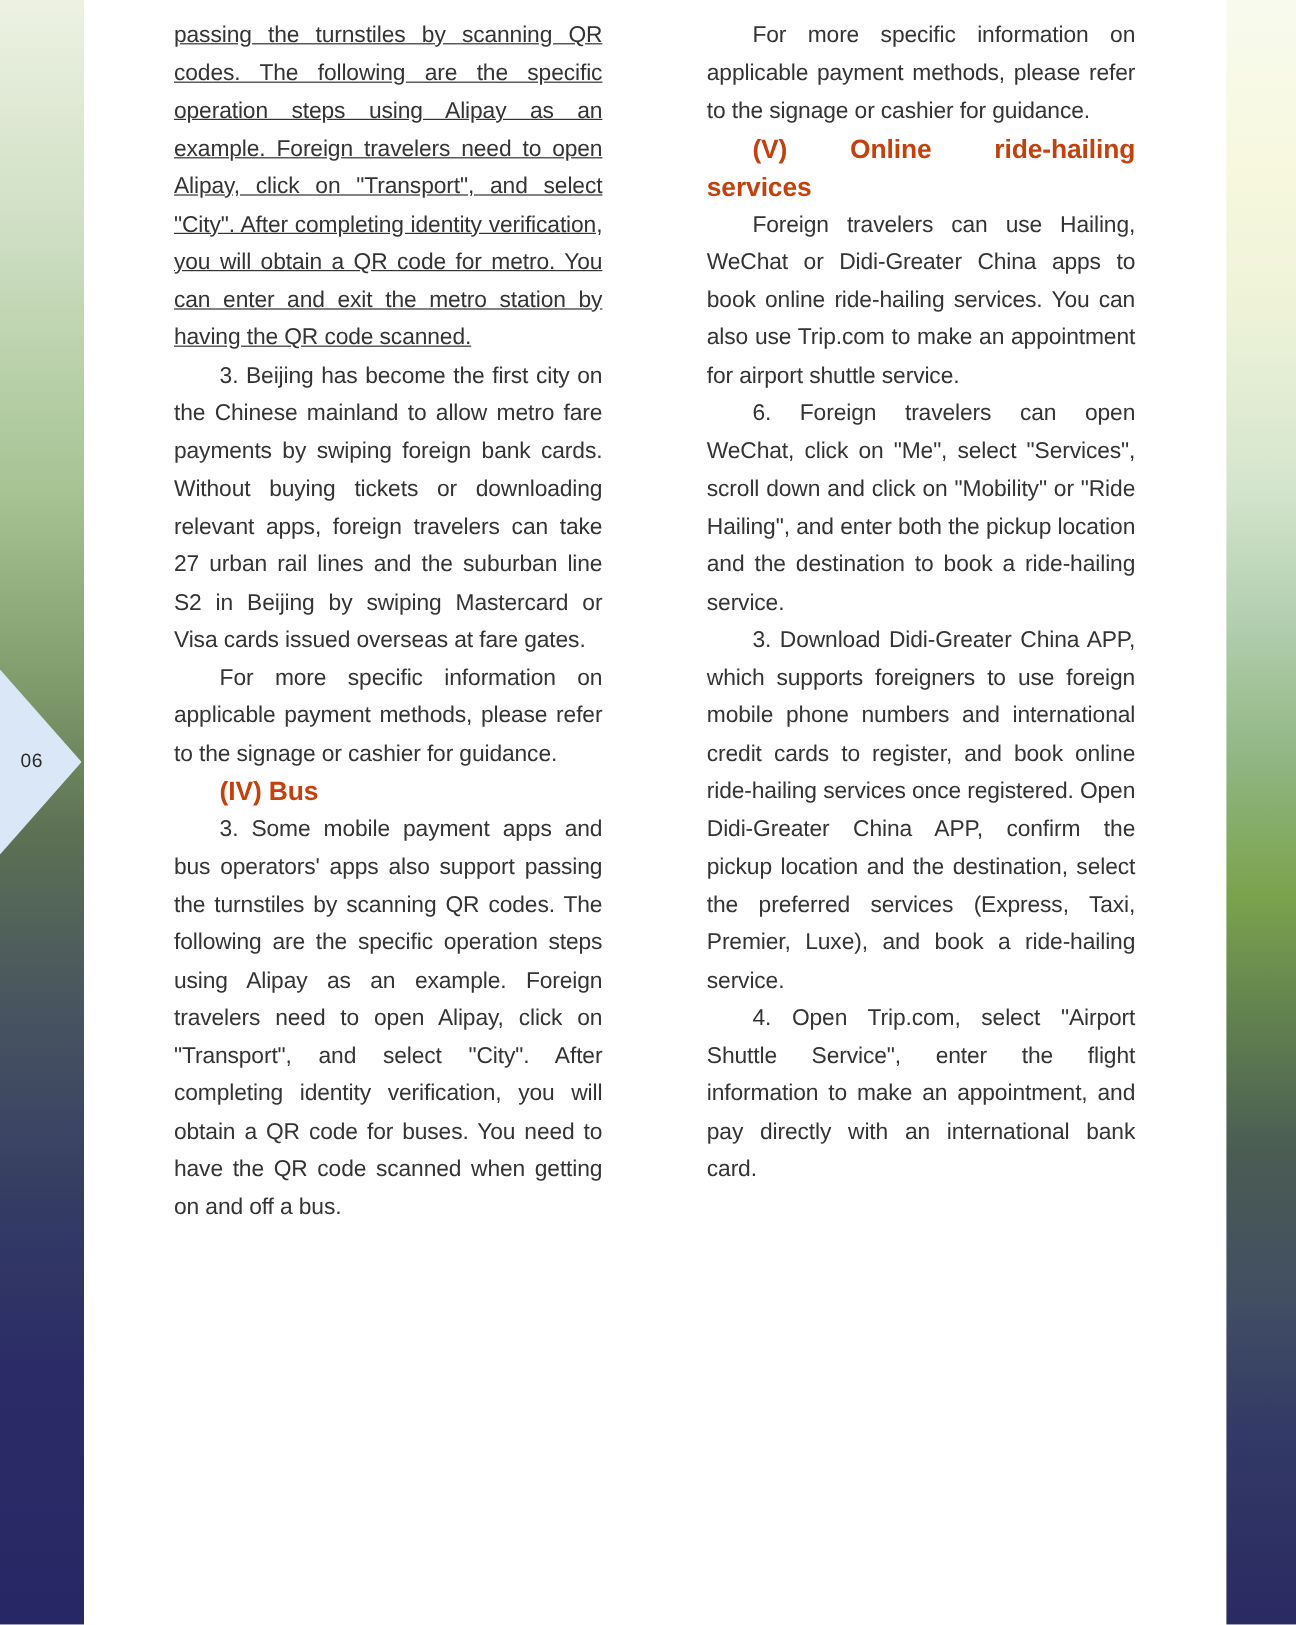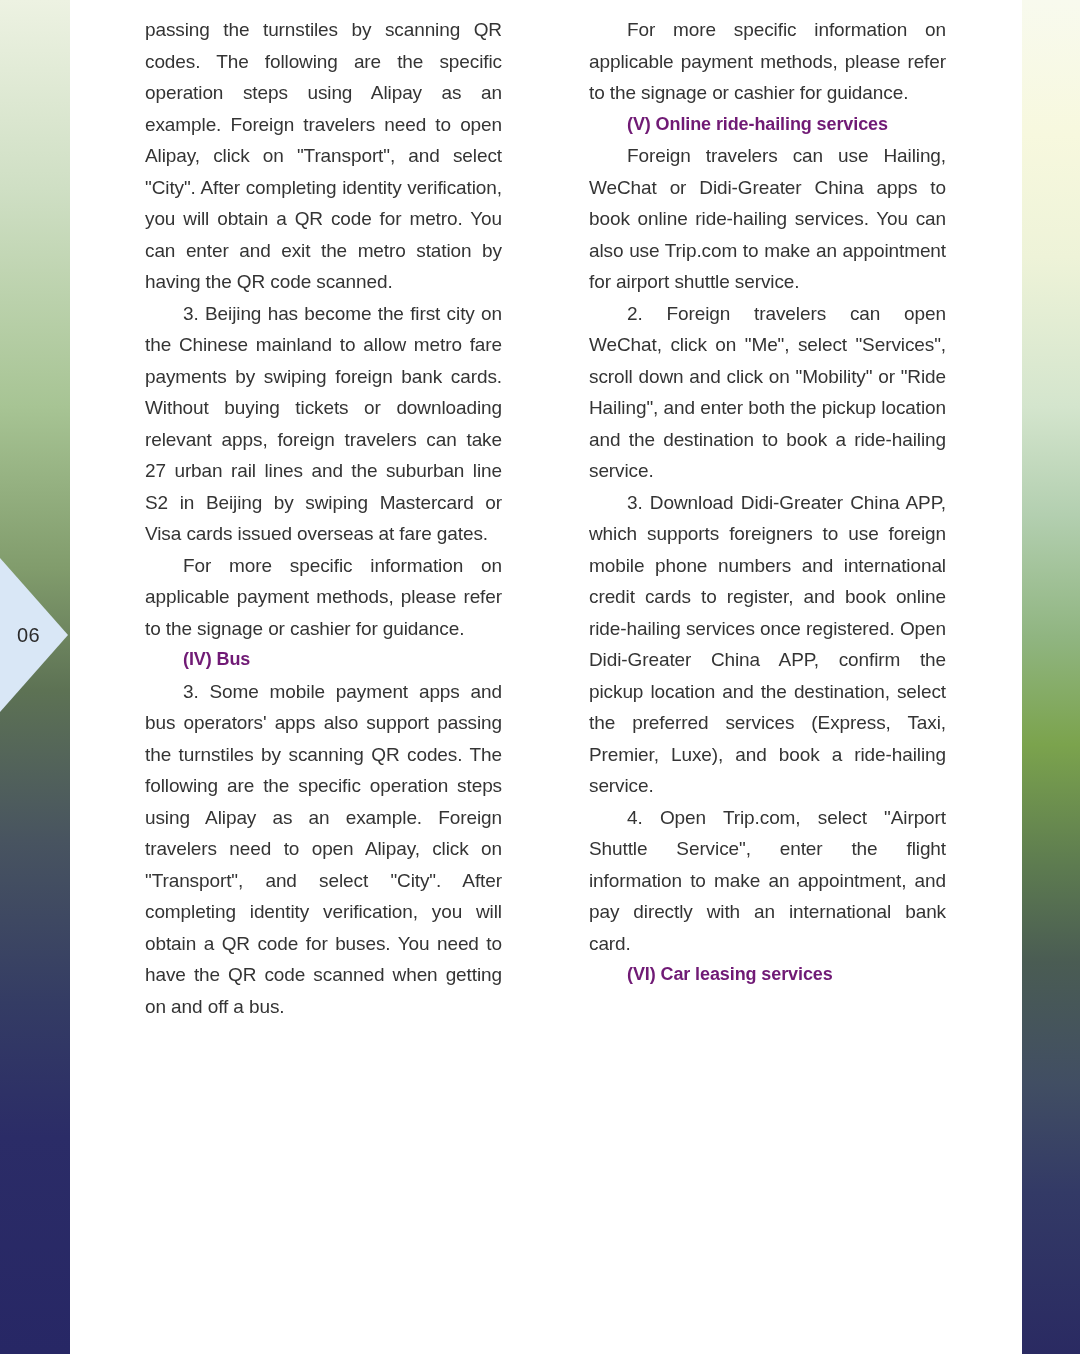--- a/index.html
+++ b/index.html
@@ -27,35 +27,35 @@
   }
   
   #page-tab{
     position:absolute;left:0;top:558px;width:68px;height:154px;
     background:#d9e7f6;
     clip-path:polygon(0 0,100% 50%,0 100%);
     display:flex;align-items:center;
   }
   #page-num{
     padding-left:17px;
-    font-size:20px;color:#2b2b2b;letter-spacing:0.5px;
+    font-size:16px;color:#2b2b2b;letter-spacing:0.5px;
   }
   
   .col{
     position:absolute;top:14px;width:357px;
     font-size:19px;line-height:31.5px;color:#343434;
     text-align:justify;letter-spacing:-0.1px;
   }
   #col-left{left:145px;}
   #col-right{left:589px;}
   .col p{margin:0;text-indent:38px;}
-  .col p.noindent{text-indent:0;}
+  .col p.noindent{text-indent:0;text-decoration:underline;}
   .col h3{
     margin:0;text-indent:38px;
-    font-size:18px;line-height:31.5px;font-weight:700;color:#701a75;
+    font-size:22px;line-height:31.5px;font-weight:700;color:#c2410c;
   }
 </style>
 </head>
 <body>
 
 <div id="page">
 
   <div id="edge-left" class="edge"></div>
   <div id="edge-right" class="edge"></div>
 
@@ -68,19 +68,18 @@
     <p>3. Beijing has become the first city on the Chinese mainland to allow metro fare payments by swiping foreign bank cards. Without buying tickets or downloading relevant apps, foreign travelers can take 27 urban rail lines and the suburban line S2 in Beijing by swiping Mastercard or Visa cards issued overseas at fare gates.</p>
     <p>For more specific information on applicable payment methods, please refer to the signage or cashier for guidance.</p>
     <h3>(IV) Bus</h3>
     <p>3. Some mobile payment apps and bus operators' apps also support passing the turnstiles by scanning QR codes. The following are the specific operation steps using Alipay as an example. Foreign travelers need to open Alipay, click on "Transport", and select "City". After completing identity verification, you will obtain a QR code for buses. You need to have the QR code scanned when getting on and off a bus.</p>
   </div>
 
   <div id="col-right" class="col">
     <p>For more specific information on applicable payment methods, please refer to the signage or cashier for guidance.</p>
     <h3>(V) Online ride-hailing services</h3>
     <p>Foreign travelers can use Hailing, WeChat or Didi-Greater China apps to book online ride-hailing services. You can also use Trip.com to make an appointment for airport shuttle service.</p>
-    <p>2. Foreign travelers can open WeChat, click on "Me", select "Services", scroll down and click on "Mobility" or "Ride Hailing", and enter both the pickup location and the destination to book a ride-hailing service.</p>
+    <p>6. Foreign travelers can open WeChat, click on "Me", select "Services", scroll down and click on "Mobility" or "Ride Hailing", and enter both the pickup location and the destination to book a ride-hailing service.</p>
     <p>3. Download Didi-Greater China APP, which supports foreigners to use foreign mobile phone numbers and international credit cards to register, and book online ride-hailing services once registered. Open Didi-Greater China APP, confirm the pickup location and the destination, select the preferred services (Express, Taxi, Premier, Luxe), and book a ride-hailing service.</p>
     <p>4. Open Trip.com, select "Airport Shuttle Service", enter the flight information to make an appointment, and pay directly with an international bank card.</p>
-    <h3>(VI) Car leasing services</h3>
   </div>
 
 </div>
 
 </body></html>

